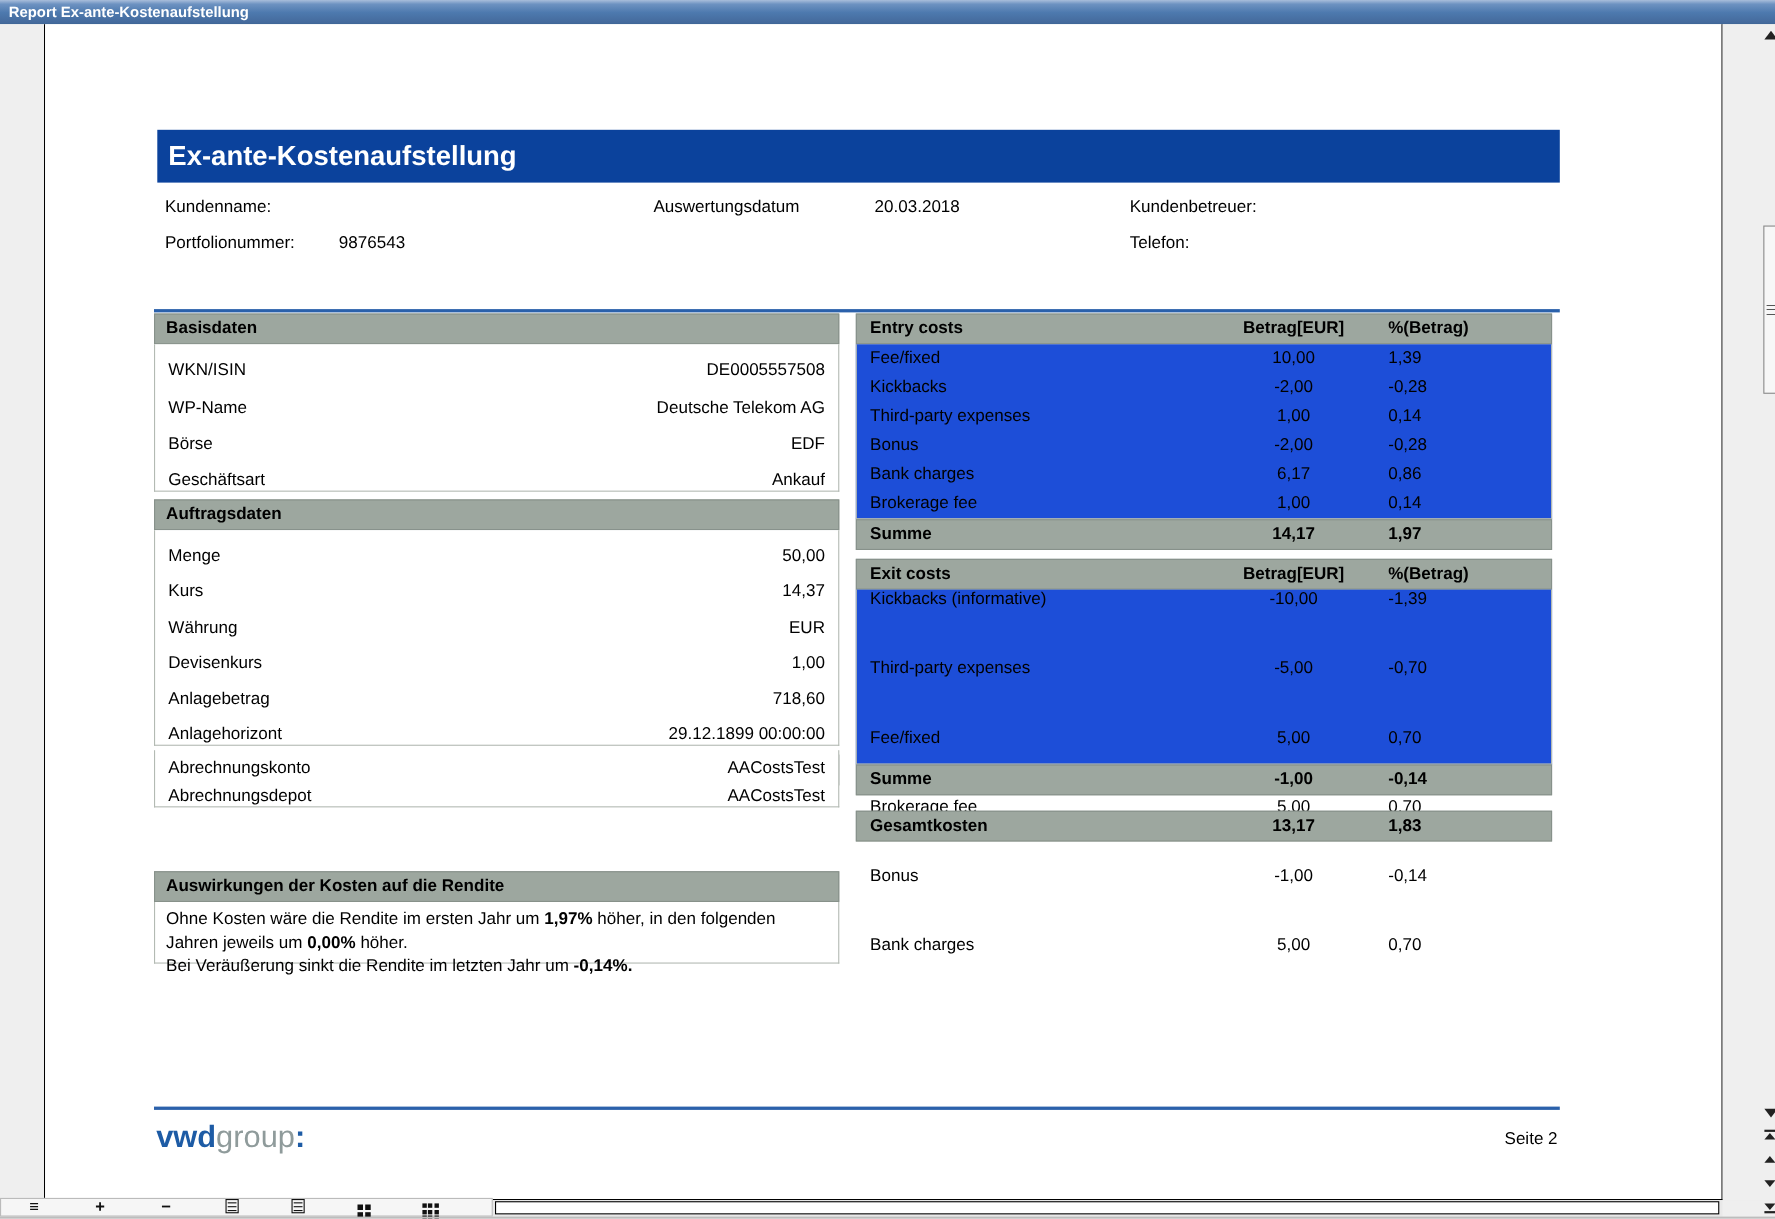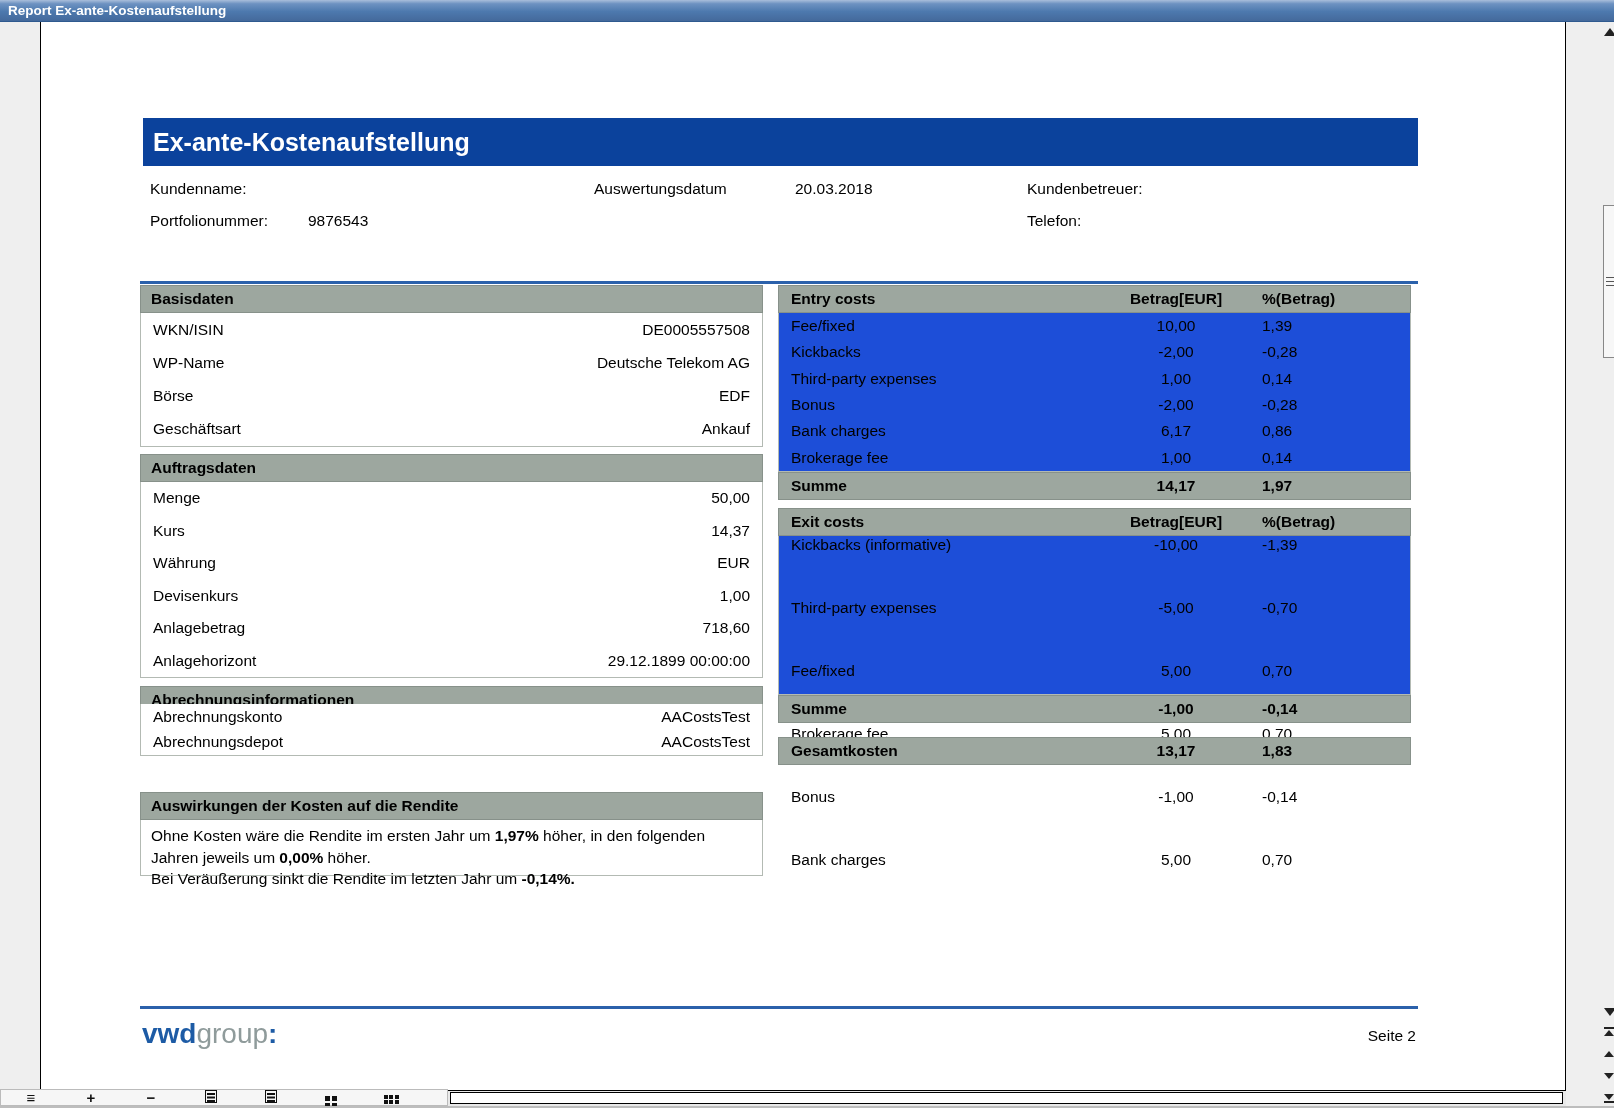--- a/index.html
+++ b/index.html
@@ -33,25 +33,25 @@
 
   .blue-rule { position:absolute; left:140px; width:1278px; height:3px; background:#2b61ab; }
   #rule-top { top:281px; }
   #rule-footer { top:1006px; }
 
   
   .sec-header { position:absolute; left:140px; width:623px; height:28px; background:#9da79f;
     border:1px solid #87918a; font-weight:bold; font-size:15.5px; line-height:26px; padding-left:10px; }
   .l-rows { position:absolute; left:140px; width:623px; background:#fff;
     border:1px solid #b3bab3; border-top:none; display:flex; flex-direction:column; }
-  .lrow { flex:1; display:flex; justify-content:space-between; align-items:center;
+  .lrow { flex:1; display:flex; justify-content:space-between; align-items:flex-end;
     padding:0 12px; font-size:15.5px; }
   #basis-header   { top:285px; }  #basis-rows   { top:313px; height:134px; }
   #auftrag-header { top:454px; }  #auftrag-rows { top:482px; height:196px; }
-  #abrech-header  { top:686px; }  #abrech-rows  { top:704px; height:52px; }
+  #abrech-header  { top:686px; }  #abrech-rows  { top:682px; height:52px; }
   #rendite-header { top:792px; }
   #rendite-body { position:absolute; left:140px; top:820px; width:623px; height:56px;
     background:#fff; border:1px solid #b3bab3; border-top:none;
     font-size:15.5px; line-height:21.5px; padding:5px 10px; }
 
   
   .r-header { position:absolute; left:778px; width:633px; height:28px; background:#9da79f;
     border:1px solid #87918a; display:flex; align-items:center; font-weight:bold; font-size:15.5px; }
   .r-rows { position:absolute; left:778px; width:633px; background:#1d4ed8;
     border:1px solid #b3bab3; border-top:none; display:flex; flex-direction:column; }

